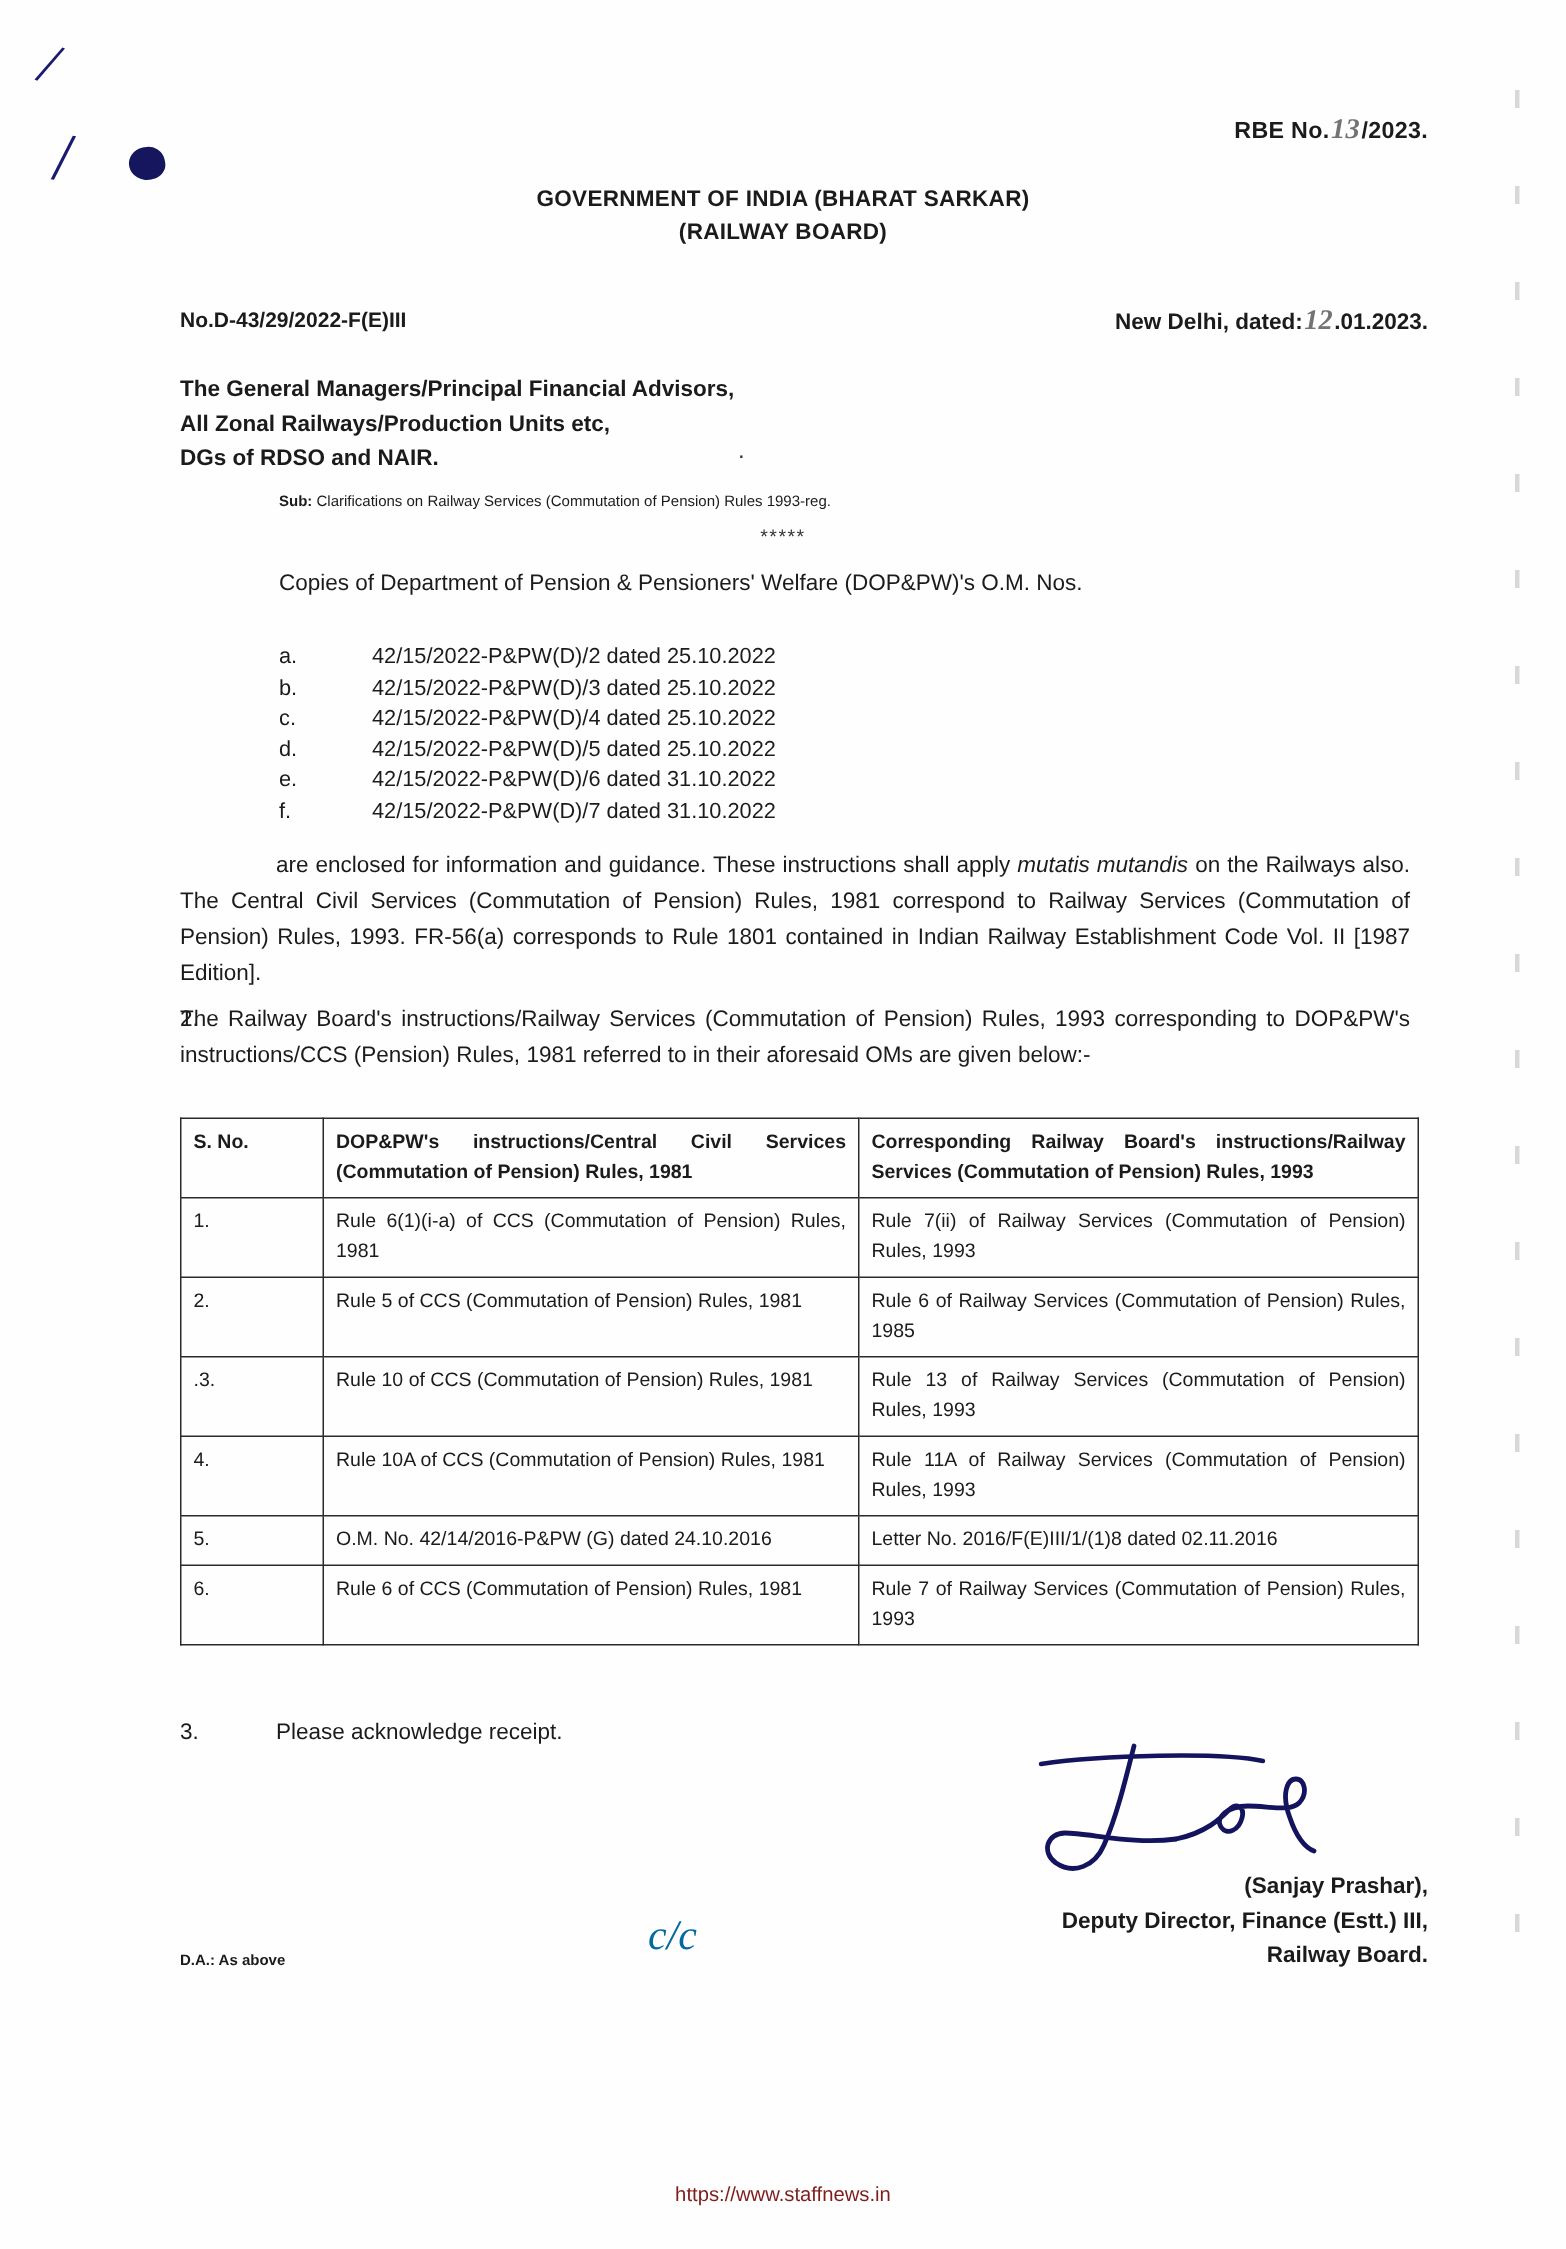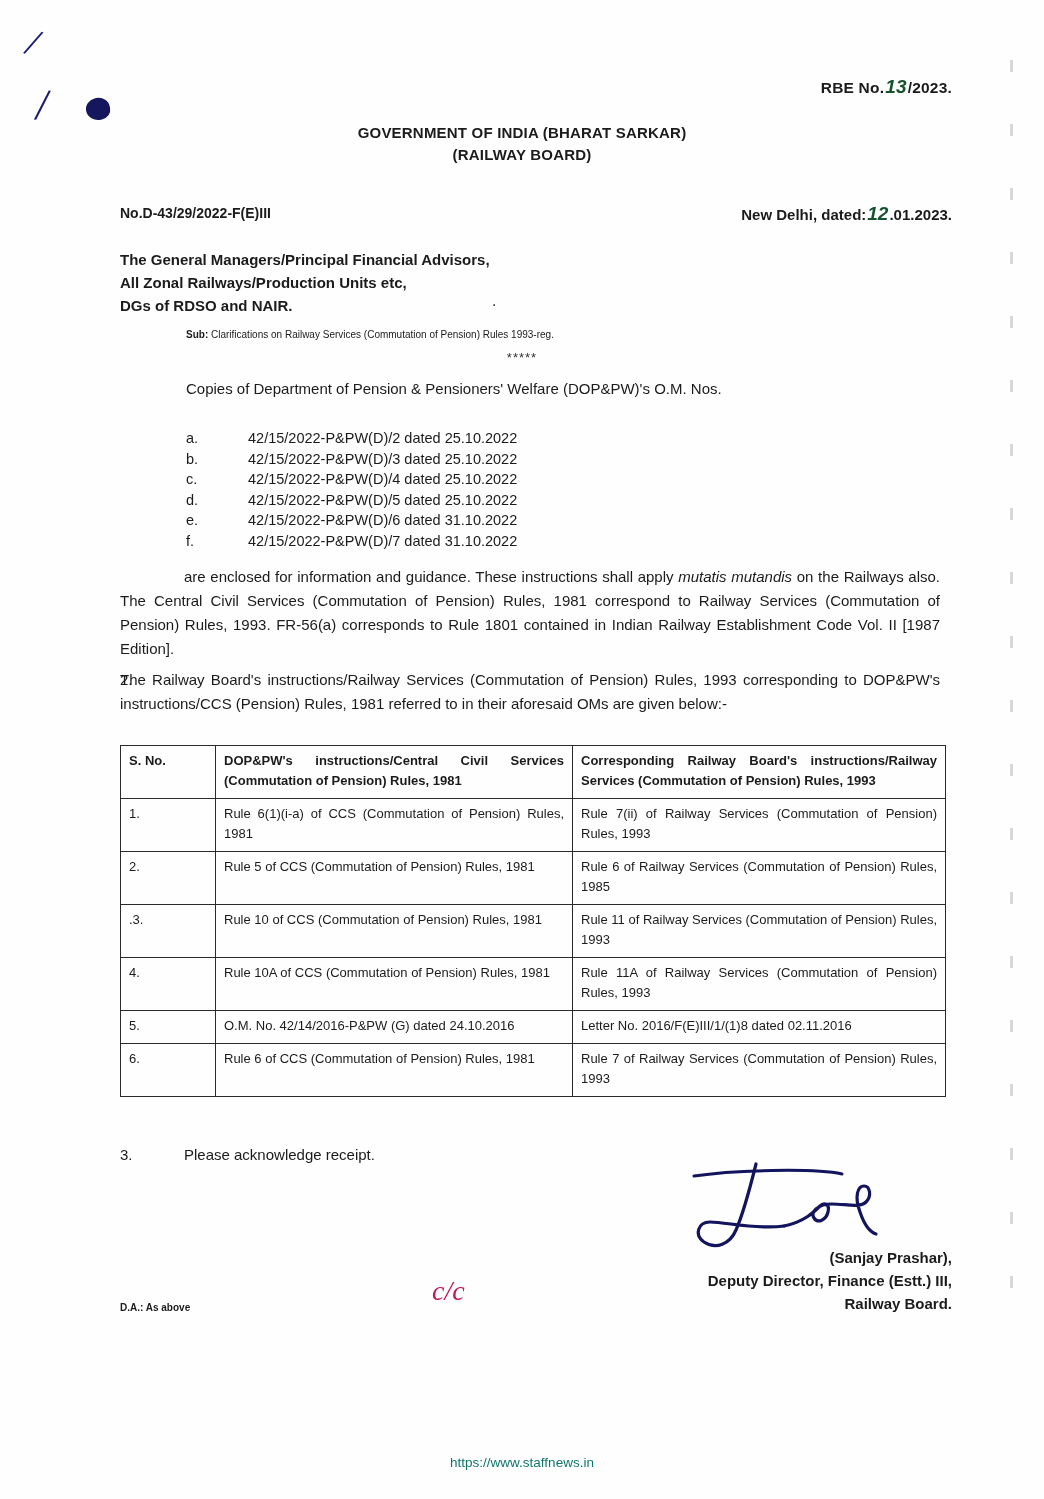--- a/index.html
+++ b/index.html
@@ -49,25 +49,25 @@
   }
   .rbe-no {
     position: absolute;
     right: 92px;
     top: 76px;
     font-size: 15.5px;
     font-weight: bold;
     letter-spacing: 0.2px;
   }
   .hand {
-    font-family: Liberation Sans, sans-serif;
+    font-family: Liberation Serif, serif;
     font-style: italic;
     font-weight: bold;
     font-size: 19px;
-    color: #14532d;
+    color: #737373;
     padding: 0 1px;
   }
   .heading {
     position: absolute;
     top: 122px;
     left: 0;
     width: 1044px;
     text-align: center;
     font-size: 15px;
     font-weight: bold;
@@ -208,37 +208,37 @@
     width: 230px;
     height: 95px;
   }
   .cc-mark {
     position: absolute;
     left: 432px;
     top: 1275px;
     font-family: "Liberation Serif", serif;
     font-size: 28px;
     font-style: italic;
-    color: #be185d;
+    color: #0369a1;
   }
   .da {
     position: absolute;
     left: 120px;
     top: 1302px;
     font-size: 10px;
     font-weight: bold;
   }
   .footer-url {
     position: absolute;
     left: 0;
     top: 1455px;
     width: 1044px;
     text-align: center;
     font-size: 13.5px;
-    color: #0f766e;
+    color: #7f1d1d;
   }
   
   .edge-marks {
     position: absolute;
     right: 28px;
     top: 60px;
     width: 6px;
     height: 1340px;
   }
   .edge-marks i {
@@ -365,21 +365,21 @@
         <td class="col-b">Rule 7(ii) of Railway Services (Commutation of Pension) Rules, 1993</td>
       </tr>
       <tr>
         <td class="col-sn">2.</td>
         <td class="col-a">Rule 5 of CCS (Commutation of Pension) Rules, 1981</td>
         <td class="col-b">Rule 6 of Railway Services (Commutation of Pension) Rules, 1985</td>
       </tr>
       <tr>
         <td class="col-sn">.3.</td>
         <td class="col-a">Rule 10 of CCS (Commutation of Pension) Rules, 1981</td>
-        <td class="col-b">Rule 11 of Railway Services (Commutation of Pension) Rules, 1993</td>
+        <td class="col-b">Rule 13 of Railway Services (Commutation of Pension) Rules, 1993</td>
       </tr>
       <tr>
         <td class="col-sn">4.</td>
         <td class="col-a">Rule 10A of CCS (Commutation of Pension) Rules, 1981</td>
         <td class="col-b">Rule 11A of Railway Services (Commutation of Pension) Rules, 1993</td>
       </tr>
       <tr>
         <td class="col-sn">5.</td>
         <td class="col-a">O.M. No. 42/14/2016-P&amp;PW (G) dated 24.10.2016</td>
         <td class="col-b">Letter No. 2016/F(E)III/1/(1)8 dated 02.11.2016</td>

